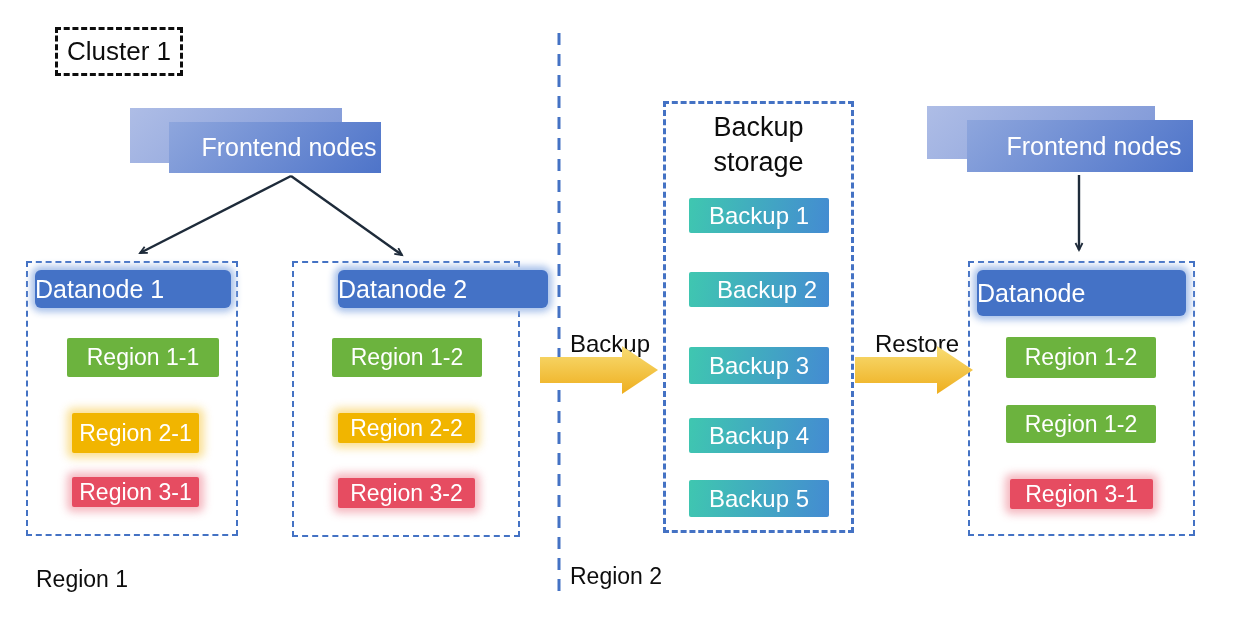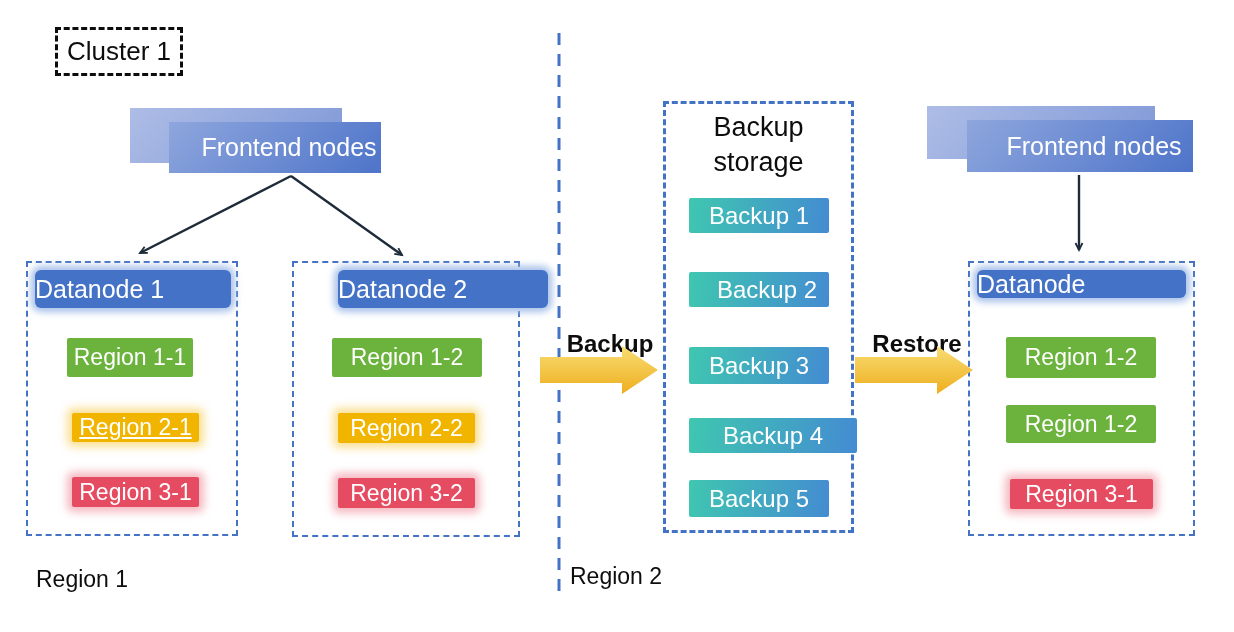--- a/index.html
+++ b/index.html
@@ -46,21 +46,21 @@
     text-align:center;font-size:27px;color:#0d0d0d;line-height:1.3;
   }
   .storage-title span{display:inline-block;max-width:130px;}
   .backup-item{
     background:linear-gradient(100deg,#3fc7b0 0%,#448bd2 100%);
     display:flex;align-items:center;justify-content:center;
     color:#ffffff;font-size:24px;border-radius:2px;
   }
 
   
-  .flow-label{font-size:24px;color:#0d0d0d;text-align:center;font-weight:bold;}
+  .flow-label{font-size:24px;color:#0d0d0d;text-align:center;}
   .zone-label{font-size:23px;color:#0d0d0d;}
 
   svg.overlay{position:absolute;left:0;top:0;z-index:5;pointer-events:none;}
 </style>
 </head>
 <body>
 
 <div id="canvas">
 
   <div class="abs cluster-box" style="left:24px;top:27px;width:128px;height:49px;margin-left:31px;">
@@ -69,24 +69,24 @@
 
   <div class="abs fe-back" style="left:130px;top:108px;width:212px;height:55px;"></div>
   <div class="abs fe-front" style="left:169px;top:122px;width:212px;height:51px;">
     <span>Frontend nodes</span>
   </div>
 
   <div class="abs dn-box" style="left:26px;top:261px;width:212px;height:275px;"></div>
   <div class="abs dn-header" style="left:35px;top:270px;width:196px;height:38px;">
     <span>Datanode 1</span>
   </div>
-  <div class="abs chip green" style="left:67px;top:338px;width:126px;height:39px;">
+  <div class="abs chip green" style="left:67px;top:338px;width:152px;height:39px;">
     <span>Region 1-1</span>
   </div>
-  <div class="abs chip yellow" style="left:72px;top:413px;width:127px;height:29px;text-decoration:underline;">
+  <div class="abs chip yellow" style="left:72px;top:413px;width:127px;height:40px;">
     <span>Region 2-1</span>
   </div>
   <div class="abs chip red" style="left:72px;top:477px;width:127px;height:30px;">
     <span>Region 3-1</span>
   </div>
 
   <div class="abs dn-box" style="left:292px;top:261px;width:228px;height:276px;"></div>
   <div class="abs dn-header" style="left:301px;top:270px;width:210px;height:38px;margin-left:37px;">
     <span>Datanode 2</span>
   </div>
@@ -106,42 +106,42 @@
   </div>
   <div class="abs backup-item" style="left:689px;top:198px;width:140px;height:35px;">
     <span>Backup 1</span>
   </div>
   <div class="abs backup-item" style="left:689px;top:272px;width:140px;height:35px;padding-left:16px;">
     <span>Backup 2</span>
   </div>
   <div class="abs backup-item" style="left:689px;top:347px;width:140px;height:37px;">
     <span>Backup 3</span>
   </div>
-  <div class="abs backup-item" style="left:689px;top:418px;width:168px;height:35px;align-items:center;">
+  <div class="abs backup-item" style="left:689px;top:418px;width:140px;height:35px;align-items:center;">
     <span>Backup 4</span>
   </div>
   <div class="abs backup-item" style="left:689px;top:480px;width:140px;height:37px;">
     <span>Backup 5</span>
   </div>
 
   <div class="abs flow-label" style="left:565px;top:330px;width:90px;">
     <span>Backup</span>
   </div>
   <div class="abs flow-label" style="left:872px;top:330px;width:90px;">
     <span>Restore</span>
   </div>
 
 
   <div class="abs fe-back" style="left:927px;top:106px;width:228px;height:53px;"></div>
   <div class="abs fe-front" style="left:967px;top:120px;width:226px;height:52px;">
     <span>Frontend nodes</span>
   </div>
 
   <div class="abs dn-box" style="left:968px;top:261px;width:227px;height:275px;"></div>
-  <div class="abs dn-header" style="left:977px;top:270px;width:209px;height:28px;">
+  <div class="abs dn-header" style="left:977px;top:270px;width:209px;height:46px;">
     <span>Datanode</span>
   </div>
   <div class="abs chip green" style="left:1006px;top:337px;width:150px;height:41px;">
     <span>Region 1-2</span>
   </div>
   <div class="abs chip green" style="left:1006px;top:405px;width:150px;height:38px;">
     <span>Region 1-2</span>
   </div>
   <div class="abs chip red" style="left:1010px;top:479px;width:143px;height:30px;">
     <span>Region 3-1</span>

